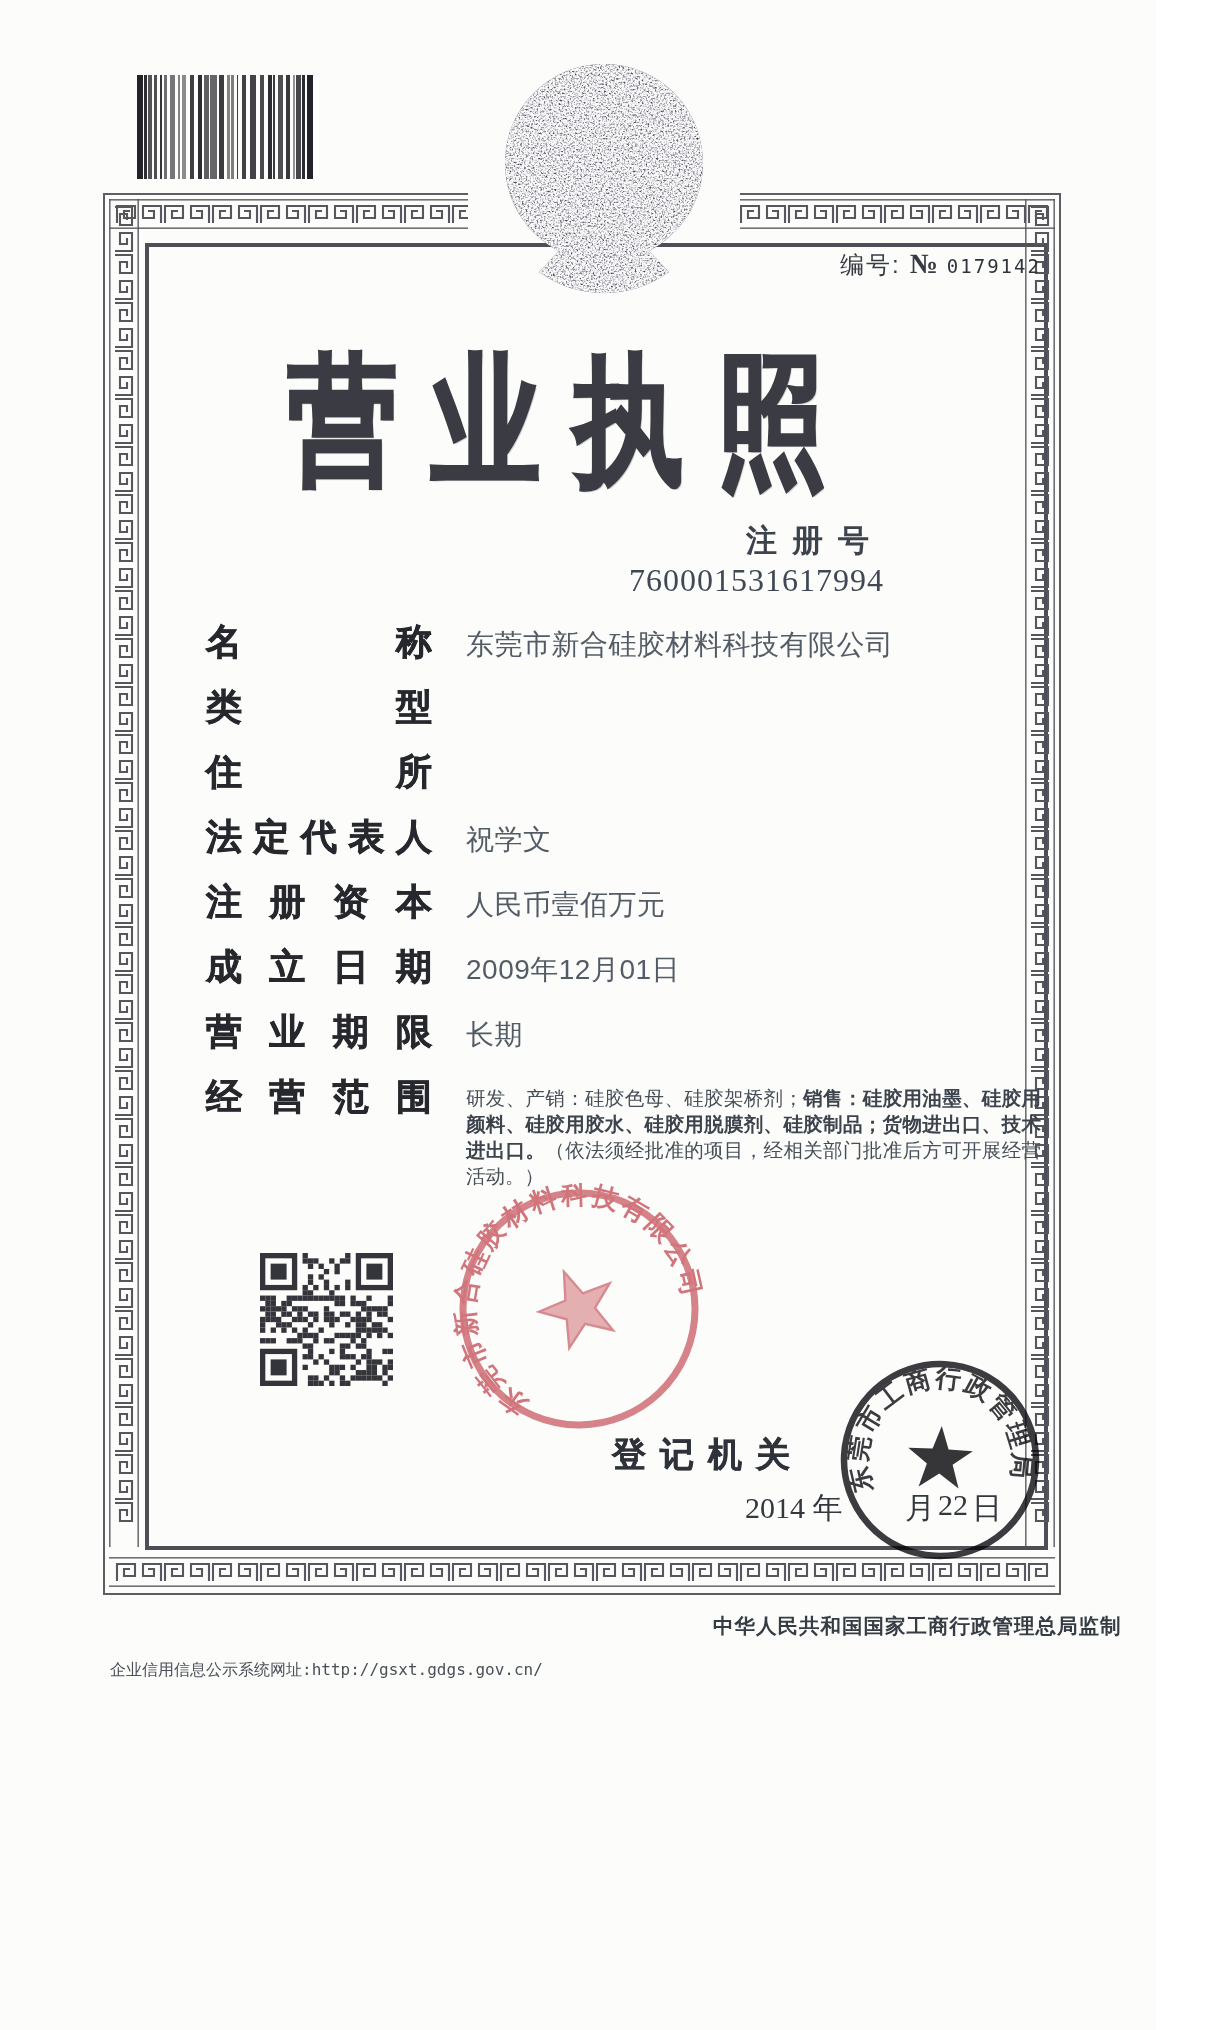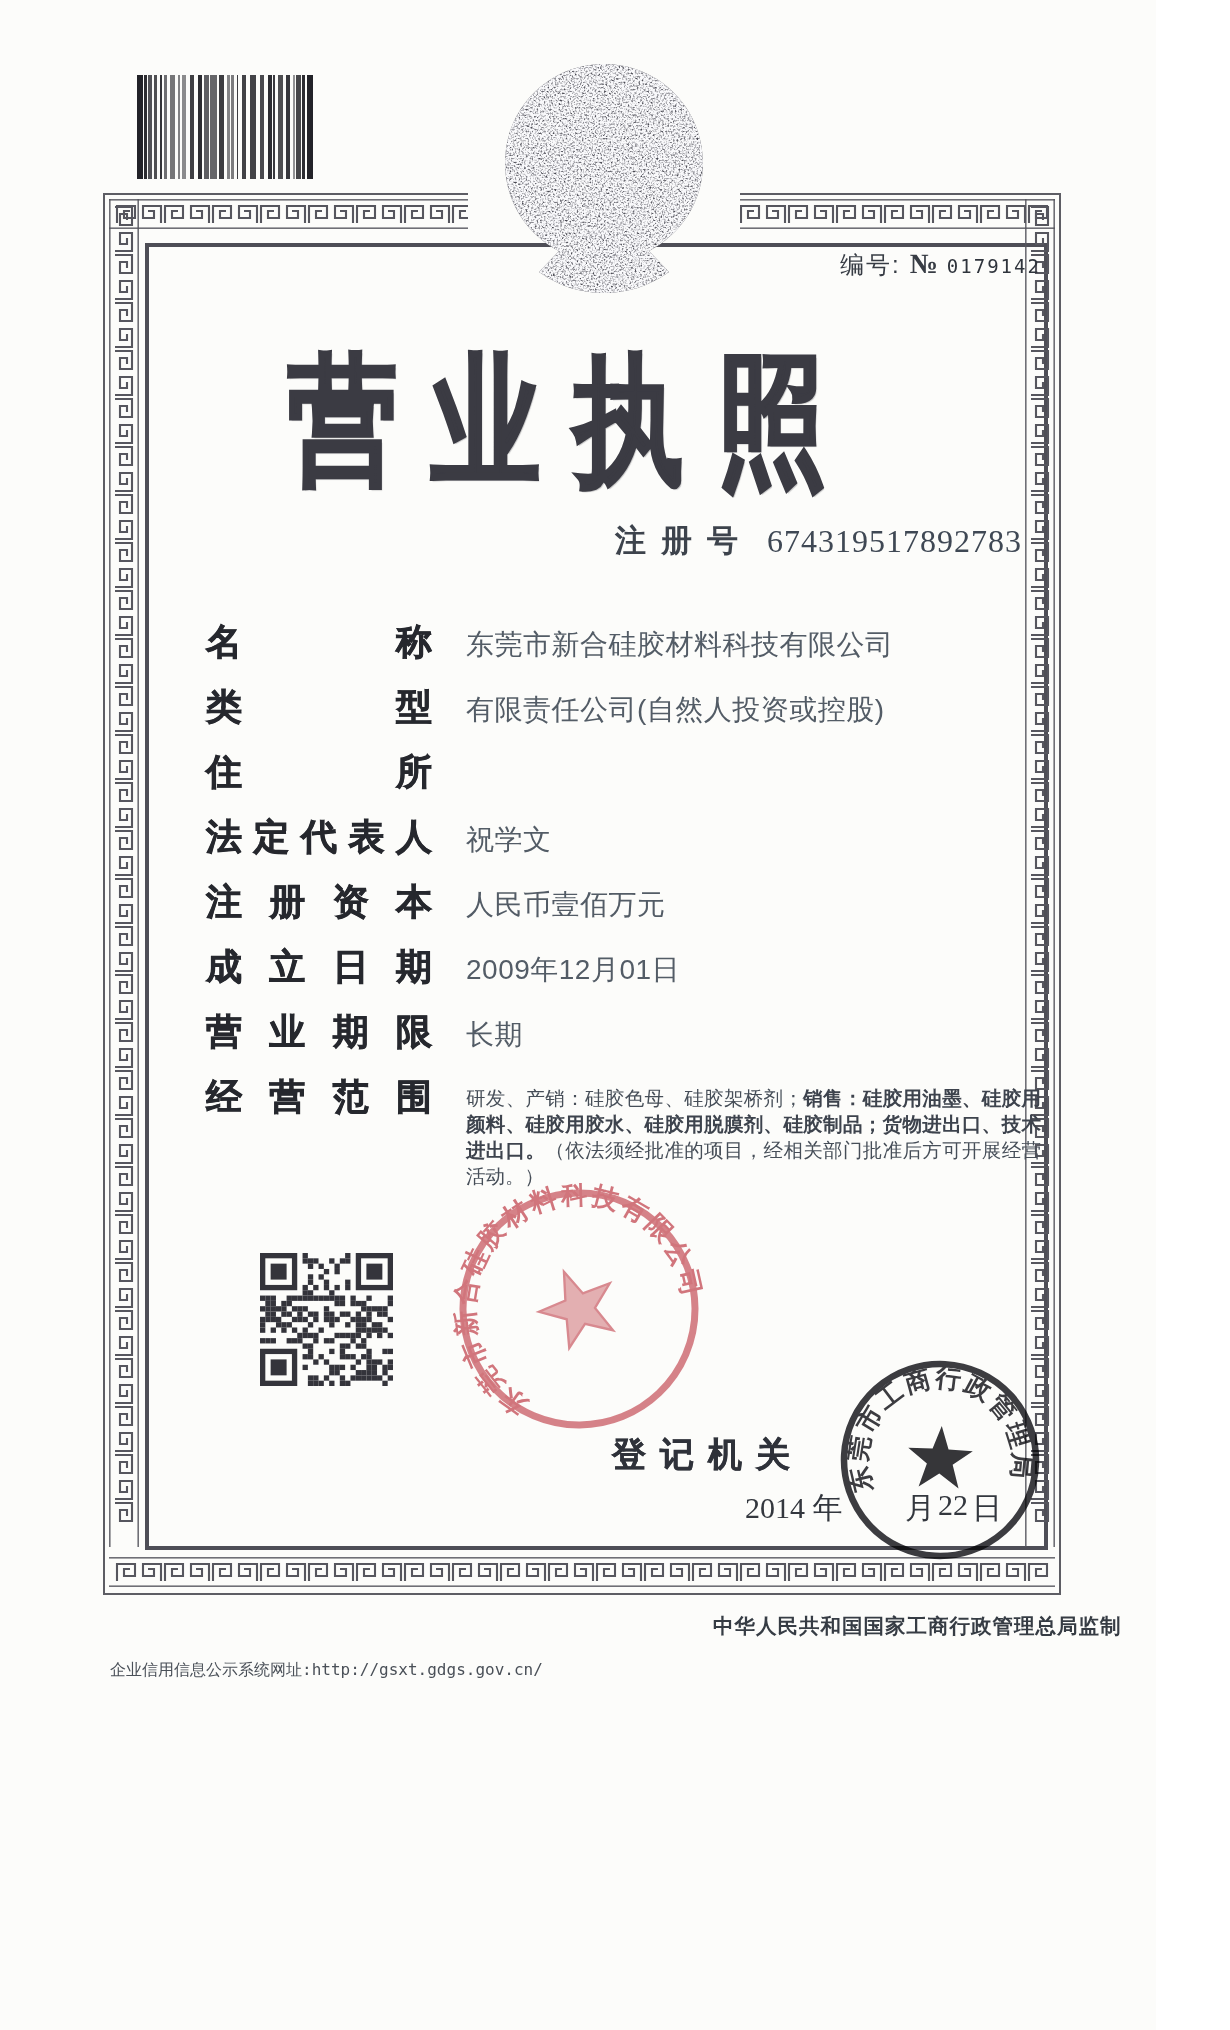--- a/index.html
+++ b/index.html
@@ -26,21 +26,21 @@
                color:#373c44;}
   .serial-label{font-size:24px;letter-spacing:2px;}
   .no-sign{font-family:"Liberation Serif","DejaVu Serif",serif;font-size:28px;font-weight:bold;}
   .serial-number{font-family:"DejaVu Sans Mono","Liberation Mono",monospace;font-size:19px;letter-spacing:2px;color:#2f343c;}
 
   .doc-title{position:absolute;left:288px;top:346px;width:690px;height:150px;display:flex;justify-content:space-between;
              transform:scaleX(.78);transform-origin:0 0;
              font-size:140px;line-height:150px;font-weight:900;color:#3b3b43;z-index:4;
              -webkit-text-stroke:3px #3b3b43;text-shadow:2px 2px 1px rgba(59,59,67,.30);}
 
-  .reg-line{position:absolute;left:615px;top:520px;display:flex;align-items:center;z-index:4;}
+  .reg-line{position:absolute;left:615px;top:520px;display:flex;align-items:flex-end;z-index:4;flex-direction:column;}
   .reg-label{font-size:31px;font-weight:600;letter-spacing:15px;color:#3d434c;}
   .reg-number{font-family:"Liberation Serif","DejaVu Serif",serif;font-size:32px;letter-spacing:1px;color:#3f4854;margin-left:14px;}
 
   
   .fields{position:absolute;left:206px;top:620px;width:850px;z-index:4;}
   .f-row{display:flex;align-items:baseline;height:65px;}
   .f-row.scope-row{height:auto;align-items:flex-start;}
   .f-label{display:flex;justify-content:space-between;width:226px;flex:0 0 226px;
            font-size:36px;line-height:44px;font-weight:700;color:#26282e;-webkit-text-stroke:.7px #26282e;}
   .f-value{margin-left:34px;font-size:28px;line-height:44px;color:#535c66;letter-spacing:.5px;}
@@ -339,37 +339,36 @@
 
   <div class="doc-title js-chars">
       <span>营</span>
       <span>业</span>
       <span>执</span>
       <span>照</span>
     </div>
 
   <div class="reg-line">
     <span class="reg-label">注册号</span>
-    <span class="reg-number">674319517892783</span>
+    <span class="reg-number">760001531617994</span>
   </div>
 
   <div class="fields">
     <div class="f-row">
       <div class="f-label js-chars">
           <span>名</span>
           <span>称</span>
         </div>
       <div class="f-value">东莞市新合硅胶材料科技有限公司</div>
     </div>
     <div class="f-row">
       <div class="f-label js-chars">
           <span>类</span>
           <span>型</span>
         </div>
-      <div class="f-value">有限责任公司(自然人投资或控股)</div>
     </div>
     <div class="f-row">
       <div class="f-label js-chars">
           <span>住</span>
           <span>所</span>
         </div>
     </div>
     <div class="f-row">
       <div class="f-label js-chars">
           <span>法</span>

